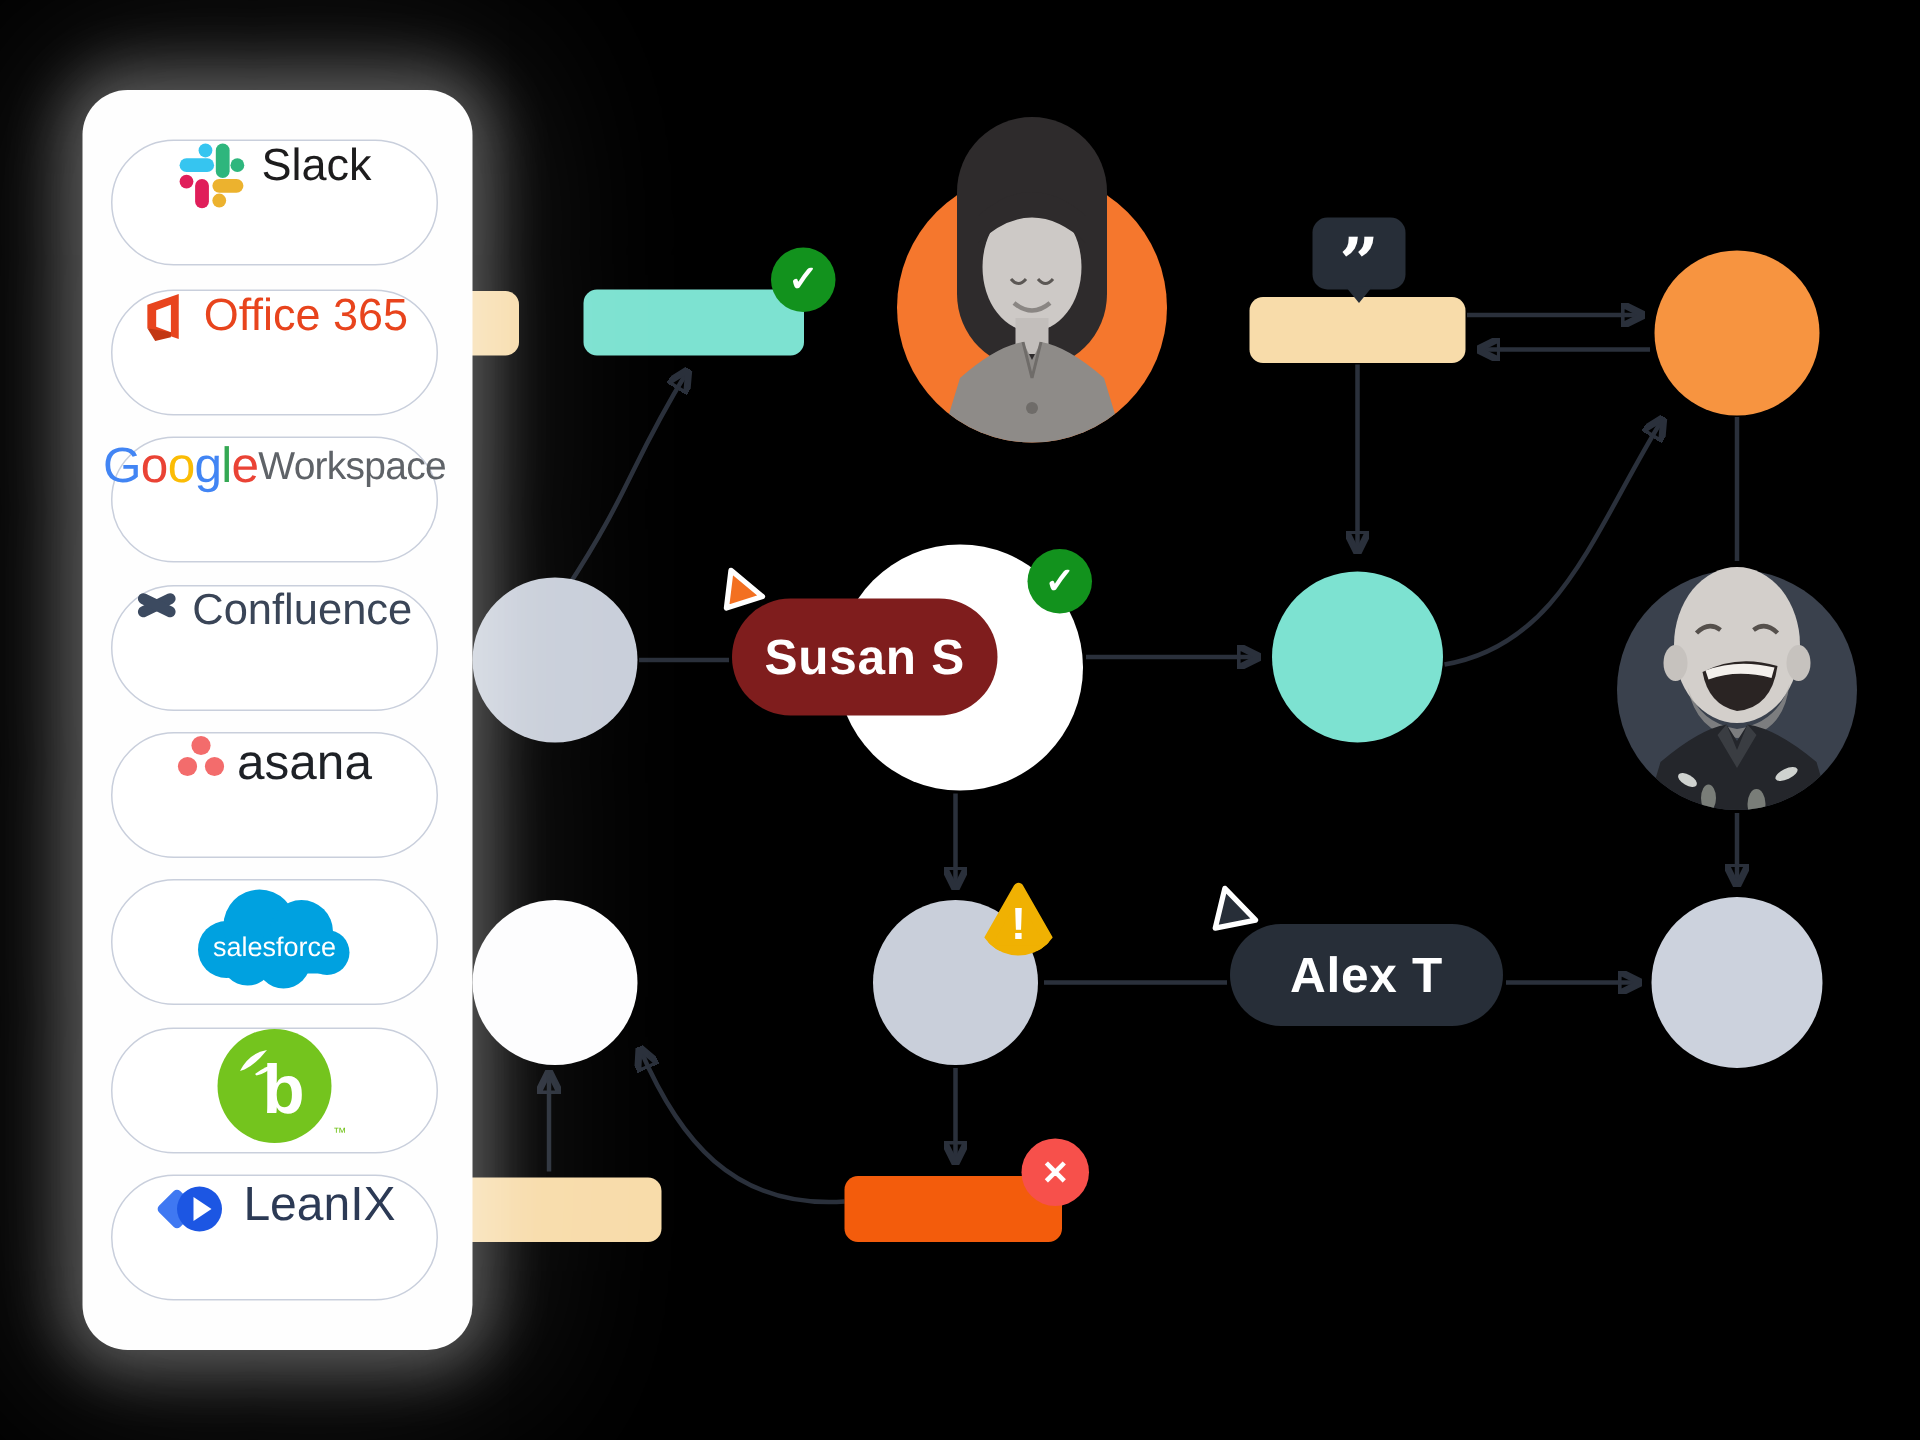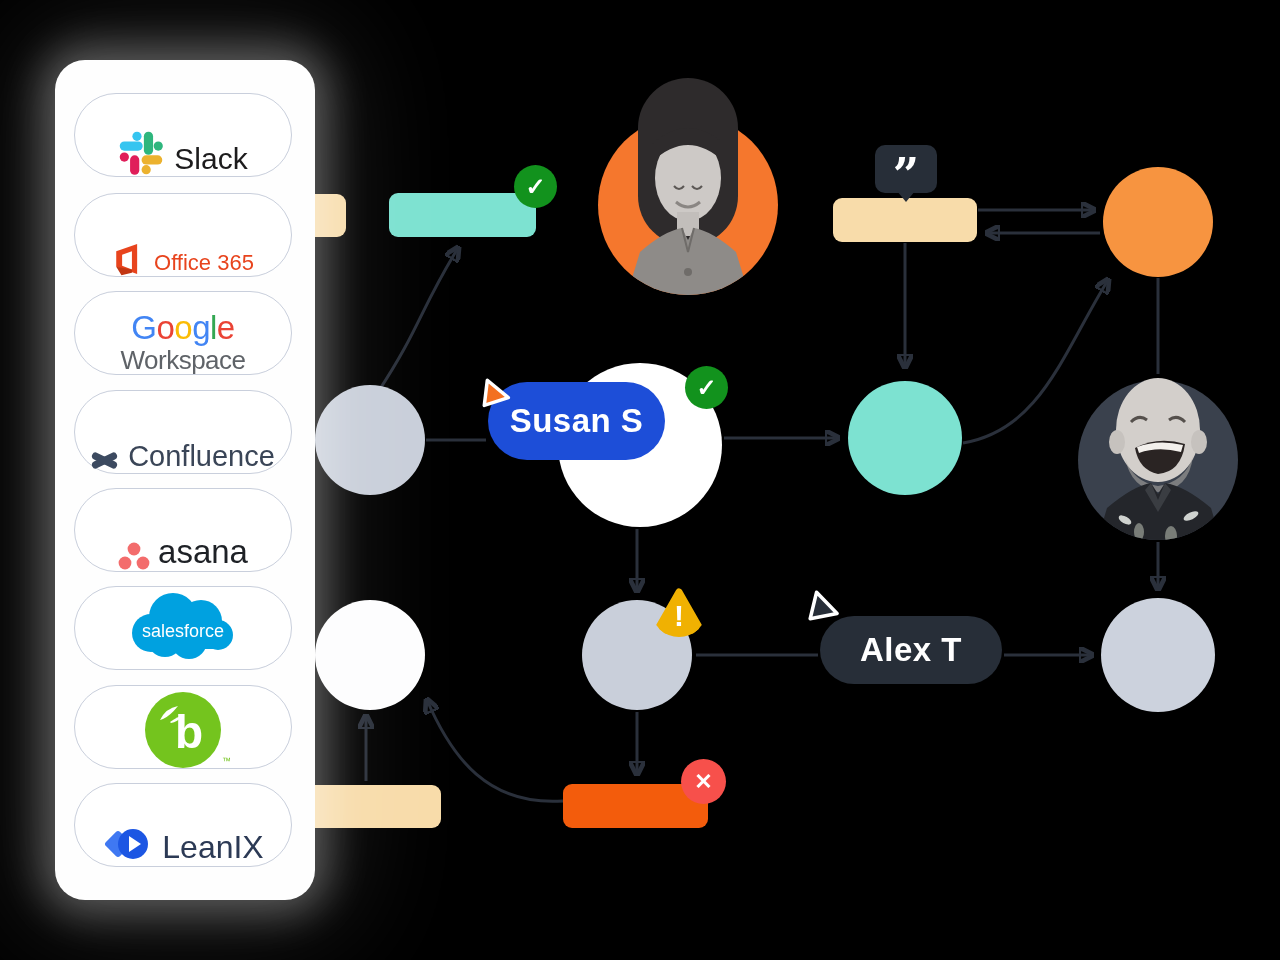--- a/index.html
+++ b/index.html
@@ -28,28 +28,28 @@
           border-top:11px solid #272E38;}
   .bubble span{font-family:"DejaVu Serif",serif;font-weight:bold;font-size:46px;
           line-height:1;color:#fff;transform:translateY(7px);}
   
   #sidebar{position:absolute;left:55px;top:60px;width:260px;height:840px;
            background:#FEFEFE;border-radius:30px;z-index:10;
            box-shadow:0 0 40px 14px rgba(255,255,255,.30),
                       0 0 110px 40px rgba(255,255,255,.10);}
   .integ{position:absolute;left:19px;width:218px;height:84px;background:#fff;
          border:1.5px solid #C9CFDC;border-radius:42px;display:flex;
-         align-items:flex-end;justify-content:center;gap:10px;box-sizing:border-box;}
+         align-items:flex-start;justify-content:center;gap:10px;box-sizing:border-box;}
   .integ .lbl{white-space:nowrap;}
   .lbl-slack{font-size:30px;color:#1D1C1D;}
-  .lbl-office{font-size:22px;color:#E8441D;}
+  .lbl-office{font-size:30px;color:#E8441D;}
   .lbl-confluence{font-size:29px;color:#3A4557;}
   .lbl-asana{font-size:33px;color:#1E2126;font-weight:500;}
   .lbl-leanix{font-size:32px;color:#2C3A55;font-weight:400;}
-  .google-wrap{display:flex;flex-direction:column;align-items:center;line-height:1.08;}
+  .google-wrap{display:flex;flex-direction:row;align-items:center;line-height:1.08;}
   .google-top{font-size:33px;font-weight:500;letter-spacing:-.5px;}
   .google-bottom{font-size:26px;color:#5F6368;letter-spacing:-.5px;}
   .bamboo{width:76px;height:76px;border-radius:50%;background:#74C41E;position:relative;
           display:flex;align-items:center;justify-content:center;}
   .bamboo .b{color:#fff;font-size:46px;font-weight:600;transform:translate(6px,2px);}
   .bamboo .tm{position:absolute;right:-10px;bottom:2px;font-size:9px;color:#74C41E;}
 </style>
 </head>
 <body>
 
@@ -109,21 +109,21 @@
   <span>”</span>
 </div>
 <div class="node-rect" style="left:833px;top:198px;width:144px;height:44px;background:#F8DCAA;"></div>
 <div class="node-circle" style="left:1103px;top:167px;width:110px;height:110px;background:#F79440;"></div>
 
 <div class="node-circle" style="left:315px;top:385px;width:110px;height:110px;background:#C9CFDA;"></div>
 <div class="node-circle" style="left:558px;top:363px;width:164px;height:164px;background:#FFFFFF;z-index:3;"></div>
 <div class="badge" style="left:685px;top:366px;width:43px;height:43px;background:#12921D;">
   <span style="font-size:24px;">✓</span>
 </div>
-<div class="pill" style="left:488px;top:382px;width:177px;height:78px;background:#1d4ed8;">
+<div class="pill" style="left:488px;top:399px;width:177px;height:78px;background:#7f1d1d;">
   <span>Susan S</span>
 </div>
 <svg class="cursor" style="left:474px;top:376px;" width="42" height="42" viewBox="0 0 42 42">
   <polygon points="9,7 34,18 13,32" fill="#F37021" stroke="#fff" stroke-width="3.5" stroke-linejoin="round" transform="rotate(16 21 21)"></polygon>
 </svg>
 
 <div class="node-circle" style="left:848px;top:381px;width:114px;height:114px;background:#7DE2D1;"></div>
 
 <div class="avatar" style="left:1073px;top:340px;width:170px;height:222px;">
   <svg width="170" height="222" viewBox="0 0 170 222">

